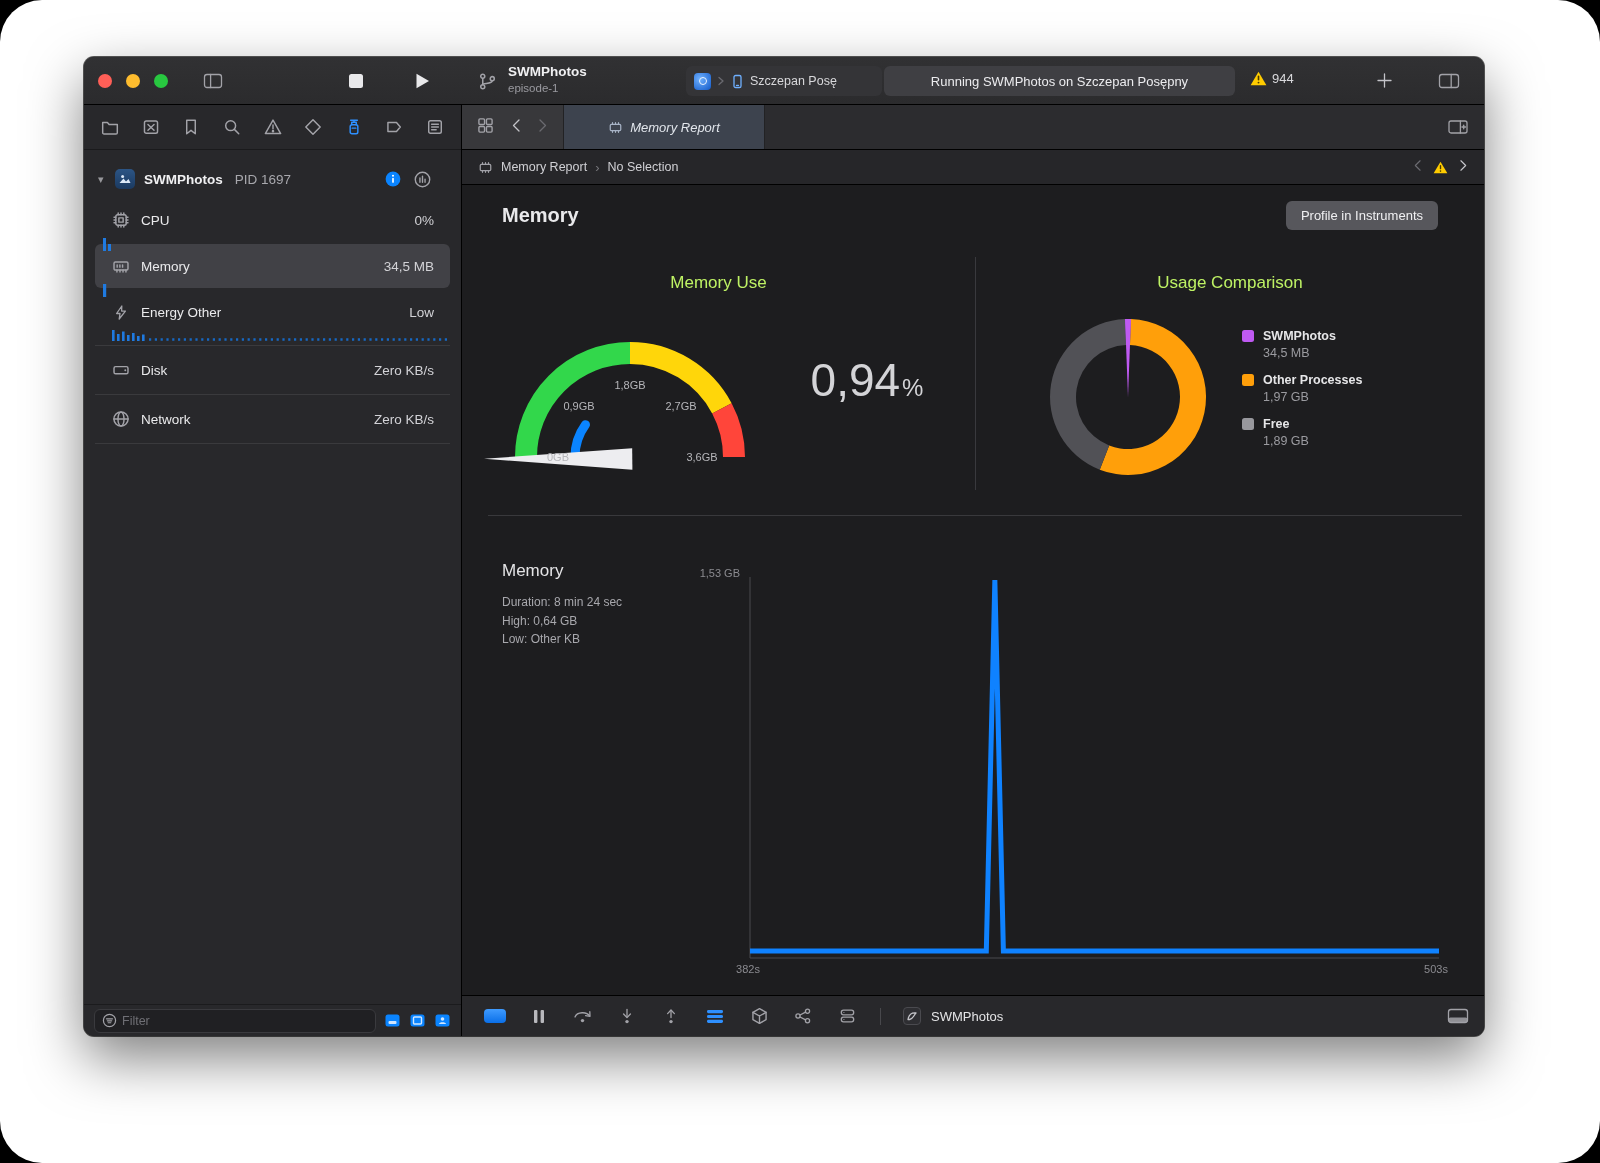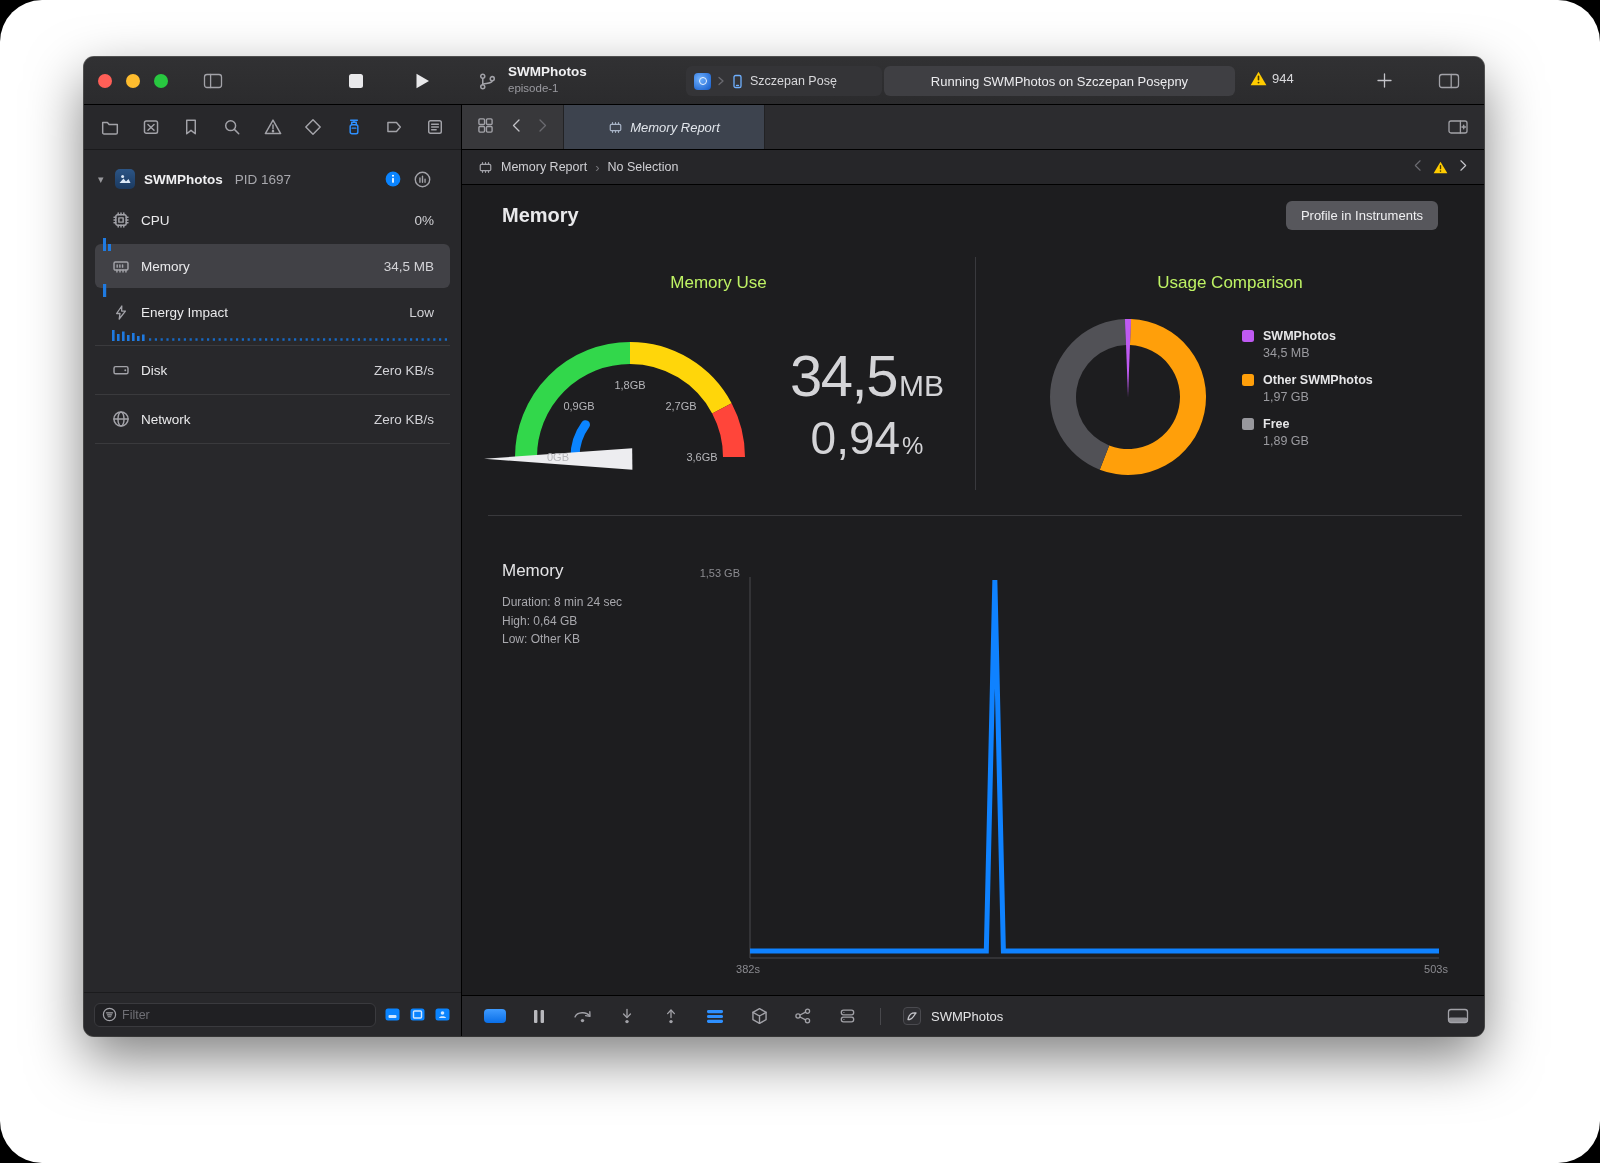--- a/index.html
+++ b/index.html
@@ -62,21 +62,21 @@
   .gauge-row { height:44px; margin:0 11px 2px; padding:0 16px; border-radius:6px; display:flex; align-items:center; position:relative; }
   .gauge-row.selected { background:#414146; }
   .row-icon { width:20px; display:flex; justify-content:center; }
   .row-label { font-size:13.5px; color:#eaeaec; margin-left:10px; flex:1; }
   .row-value { font-size:13.5px; color:#d2d2d6; }
   .row-sep { height:1px; background:#3a3a3d; margin:2px 11px; }
   .spark-mini { position:absolute; left:8px; bottom:-9px; z-index:3; }
   .energy-spark { display:block; margin:-8px 16px 4px 27px; }
 
   
-  .filterbar { height:44px; flex:none; border-top:1px solid #1b1b1d; display:flex; align-items:center; gap:8px; padding:0 10px; }
+  .filterbar { height:32px; flex:none; border-top:1px solid #1b1b1d; display:flex; align-items:center; gap:8px; padding:0 10px; }
   .filter-field { flex:1; height:24px; background:#202023; border:1px solid #3a3a3e; border-radius:6px; display:flex; align-items:center; gap:5px; padding:0 7px; }
   .filter-field input { flex:1; background:transparent; border:none; outline:none; color:#d8d8db; font-size:12.5px; font-family:inherit; }
   .filter-field input::placeholder { color:#6f6f75; }
   .scope-btn { width:17px; height:17px; display:flex; align-items:center; justify-content:center; }
 
   
   .tabbar { height:45px; flex:none; background:#2c2c2f; border-bottom:1px solid #000; display:flex; align-items:stretch; }
   .tab-controls { background:#38383b; display:flex; align-items:center; gap:17px; padding:0 15px; border-right:1px solid #222224; }
   .tab { width:201px; background:#3d434e; border-right:1px solid #222224; display:flex; align-items:center; justify-content:center; gap:7px; }
   .tab-label { font-size:13px; font-style:italic; color:#e2e6ec; }
@@ -345,21 +345,21 @@
               <rect x="0" y="1" width="3.2" height="13" fill="#1f7ae0"></rect>
             </svg>
         </div>
 
         <div class="gauge-row">
           <span class="row-icon">
               <svg class="ln" width="16" height="17" viewBox="0 0 16 16">
                 <path d="M8.8 1.5 L3.6 9 H7 L6.2 14.5 L12.4 6.6 H8.6 Z"></path>
               </svg>
             </span>
-          <span class="row-label">Energy Impact</span>
+          <span class="row-label">Energy Other</span>
           <span class="row-value">Low</span>
         </div>
         <svg class="energy-spark" width="336" height="13" viewBox="0 0 336 13">
           <rect x="1" y="2" width="2.6" height="11" fill="#1f7ae0"></rect>
             <rect x="6" y="6" width="2.6" height="7" fill="#1f7ae0"></rect>
             <rect x="11" y="3.5" width="2.6" height="9.5" fill="#1f7ae0"></rect>
             <rect x="16" y="7" width="2.6" height="6" fill="#1f7ae0"></rect>
             <rect x="21" y="5" width="2.6" height="8" fill="#1f7ae0"></rect>
             <rect x="26" y="8" width="2.6" height="5" fill="#1f7ae0"></rect>
             <rect x="31" y="6.5" width="2.6" height="6.5" fill="#1f7ae0"></rect>
@@ -500,24 +500,20 @@
                   <polygon points="4.01,151.78 152.16,141.21 152.42,162.73" fill="#ededf0"></polygon>
                 </svg>
               <span class="gauge-tick" style="left:78px;top:150px">0GB</span>
               <span class="gauge-tick" style="left:99px;top:99px">0,9GB</span>
               <span class="gauge-tick" style="left:150px;top:78px">1,8GB</span>
               <span class="gauge-tick" style="left:201px;top:99px">2,7GB</span>
               <span class="gauge-tick" style="left:222px;top:150px">3,6GB</span>
             </div>
             <div class="big-values">
               <div class="bv-row">
-                  <span class="bv-main">34,5</span>
-                  <span class="bv-unit">MB</span>
-                </div>
-              <div class="bv-row">
                   <span class="bv-pct">0,94</span>
                   <span class="bv-punit">%</span>
                 </div>
             </div>
           </div>
 
           <div class="panel-vdivider"></div>
 
           <div class="panel-right">
             <div class="panel-title">Usage Comparison</div>
@@ -531,21 +527,21 @@
               <div class="legend-item">
                 <div class="li-head">
                     <span class="sw" style="background: rgb(191, 90, 242);"></span>
                     <span class="li-name">SWMPhotos</span>
                   </div>
                 <div class="li-val">34,5 MB</div>
               </div>
               <div class="legend-item">
                 <div class="li-head">
                     <span class="sw" style="background: rgb(255, 159, 10);"></span>
-                    <span class="li-name">Other SWMPhotos</span>
+                    <span class="li-name">Other Processes</span>
                   </div>
                 <div class="li-val">1,97 GB</div>
               </div>
               <div class="legend-item">
                 <div class="li-head">
                     <span class="sw" style="background: rgb(152, 152, 157);"></span>
                     <span class="li-name">Free</span>
                   </div>
                 <div class="li-val">1,89 GB</div>
               </div>

